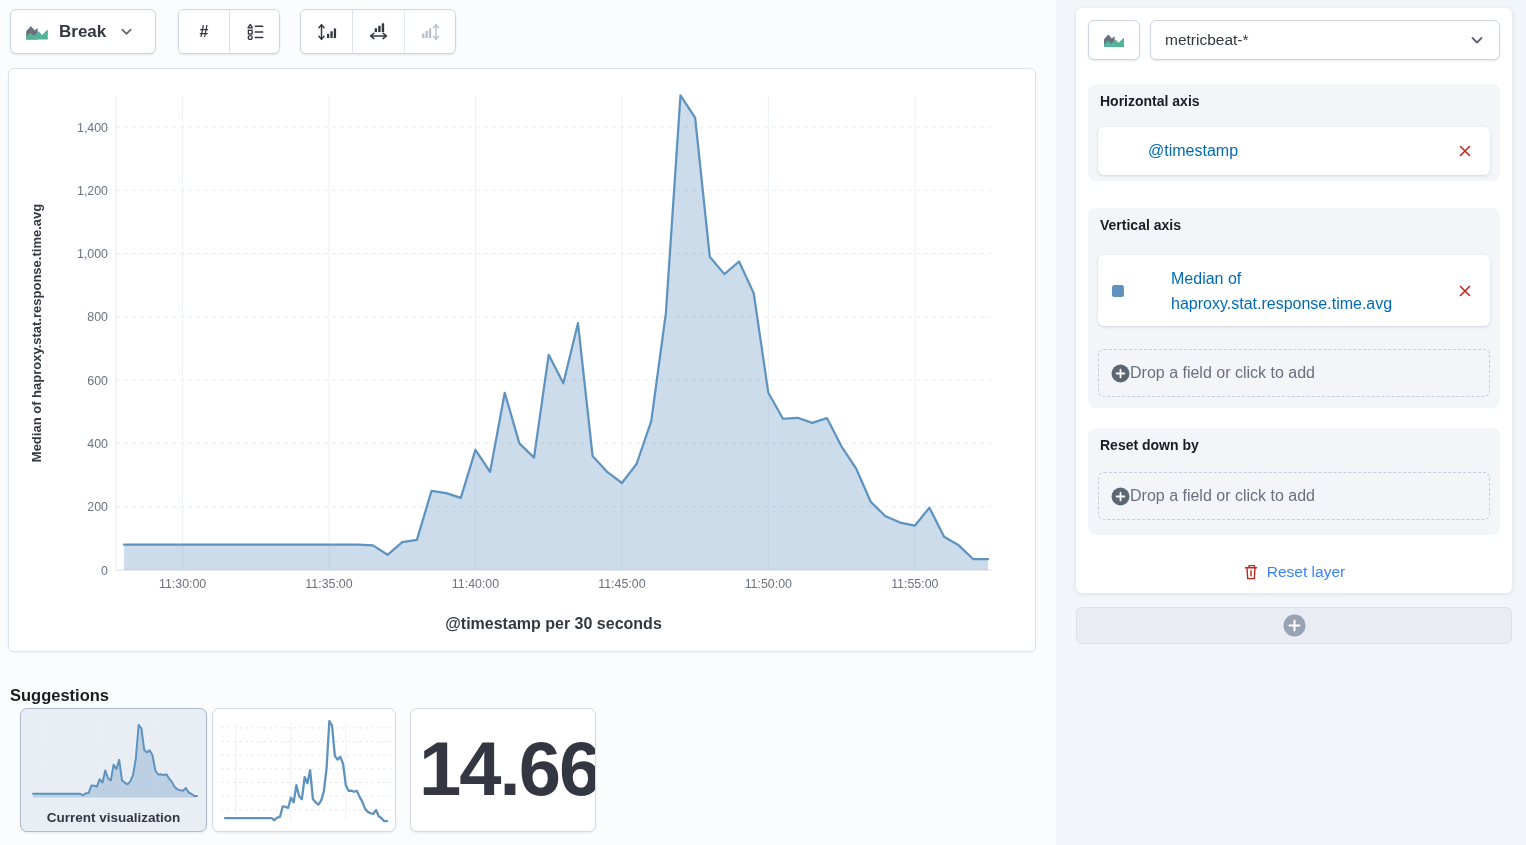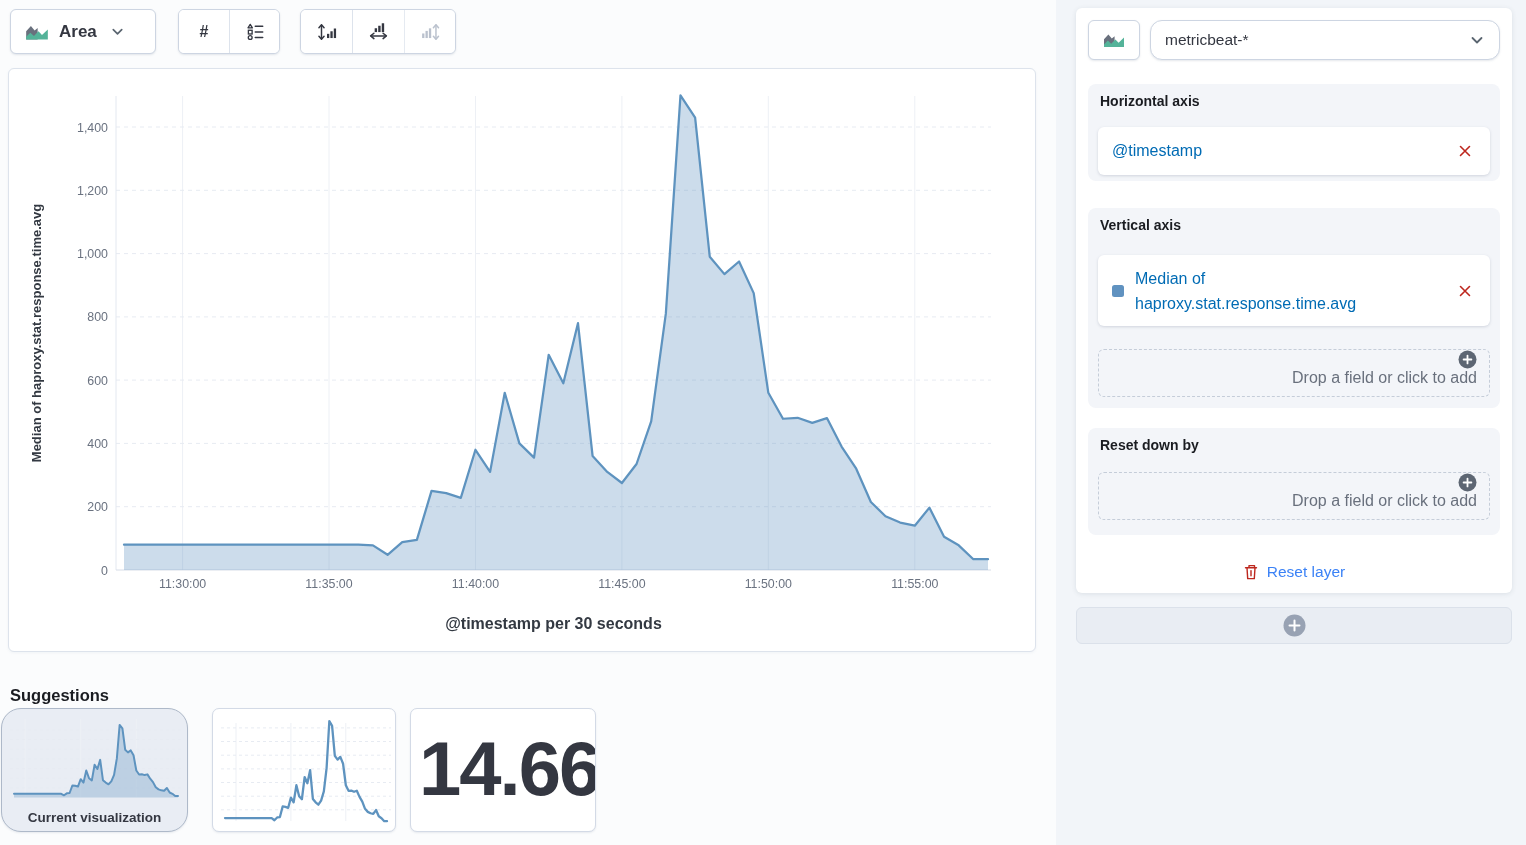--- a/index.html
+++ b/index.html
@@ -39,57 +39,57 @@
     font-size:13.5px;font-weight:700;color:#343741;}
   .metric-card .val{position:absolute;left:8px;top:50%;transform:translateY(-52%);
     font-size:76px;font-weight:700;color:#343741;letter-spacing:-2px;white-space:nowrap;}
   
   .panel-card{position:absolute;left:1076px;top:8px;width:436px;height:585px;background:#fff;
     border-radius:6px;box-shadow:0 1px 5px rgba(60,70,90,.12);box-sizing:border-box;}
   .icon-btn{position:absolute;left:12px;top:12px;width:52px;height:40px;background:#fff;
     border:1px solid #cdd5e2;border-radius:6px;display:flex;align-items:center;justify-content:center;
     box-shadow:0 1px 2px rgba(152,162,179,.25);cursor:pointer;box-sizing:border-box;}
   .idx-select{position:absolute;left:74px;top:12px;width:350px;height:40px;background:#fff;
-    border:1px solid #cdd5e2;border-radius:12px;display:flex;align-items:center;padding:0 14px;
+    border:1px solid #cdd5e2;border-radius:6px;display:flex;align-items:center;padding:0 14px;
     box-sizing:border-box;box-shadow:0 1px 2px rgba(152,162,179,.25);cursor:pointer;}
   .idx-select .txt{font-size:15.5px;color:#343741;flex:1;}
   .section{position:absolute;left:12px;width:412px;background:#f3f5f9;border-radius:8px;box-sizing:border-box;}
   .sec-h{top:76px;height:97px;}
   .sec-v{top:200px;height:200px;}
   .sec-b{top:420px;height:107px;}
   .sec-title{position:absolute;left:12px;top:9px;font-size:14px;font-weight:700;color:#1a1c21;}
   .field-row{position:absolute;left:10px;width:392px;background:#fff;border-radius:6px;
     box-shadow:0 1px 3px rgba(120,130,150,.28);display:flex;align-items:center;padding:0 14px;
     box-sizing:border-box;cursor:pointer;}
-  .field-row .flink{font-size:16px;color:#006bb4;}
+  .field-row .flink{font-size:16px;color:#006bb4;margin-left:36px;}
   .xbtn{margin-left:auto;display:flex;align-items:center;justify-content:center;width:22px;height:22px;cursor:pointer;background:none;border:none;padding:0;}
   .swatch{width:12px;height:12px;border-radius:2.5px;background:#6092c0;margin-right:11px;flex:none;}
   .two-line{width:282px;line-height:25px;overflow-wrap:anywhere;}
   .dropzone{position:absolute;left:10px;width:392px;height:48px;border:1.5px dashed #c5cdd9;
-    border-radius:6px;display:flex;align-items:flex-end;padding:0 12px;box-sizing:border-box;cursor:pointer;flex-direction:column;}
+    border-radius:6px;display:flex;align-items:center;padding:0 12px;box-sizing:border-box;cursor:pointer;}
   .dropzone .dz-txt{font-size:16px;color:#69707d;}
   .reset-row{position:absolute;left:0;right:0;top:547px;height:34px;display:flex;align-items:center;
     justify-content:center;gap:8px;cursor:pointer;background:none;border:none;width:100%;}
   .reset-row .rl{font-size:15.5px;color:#3b82f6;}
   .add-layer{position:absolute;left:1076px;top:607px;width:436px;height:37px;background:#e9edf3;
     border:1px solid #dbe1ea;border-radius:6px;display:flex;align-items:center;justify-content:center;
     cursor:pointer;box-sizing:border-box;}
 </style>
 </head>
 <body>
 
 <div class="app">
   <div class="right-bg"></div>
 
   <button class="tb-btn area-btn">
     <svg width="26" height="20" viewBox="0 0 24 18">
       <path d="M2 16 V8.2 L6.4 3.4 L9.8 7.6 L12.6 5.2 V16 Z" fill="#69707d"></path>
       <path d="M2 16 v-2.6 L5.8 9.6 l3.4 3.2 L13.4 8.4 l3.2 3.4 L22 6.6 V16 Z" fill="#54b399"></path>
     </svg>
-    <span class="lbl">Area</span>
+    <span class="lbl">Break</span>
     <svg width="15" height="15" viewBox="0 0 16 16" style="margin-left:4px;">
       <path d="M3.5 6 L8 10.5 L12.5 6" fill="none" stroke="#5a6570" stroke-width="1.8" stroke-linecap="round" stroke-linejoin="round"></path>
     </svg>
   </button>
 
   <div class="btn-group grp1">
     <button class="cell">
       <span class="hash">#</span>
     </button>
     <button class="cell">
@@ -165,21 +165,21 @@
         <text x="612.9" y="519" text-anchor="middle" class="tick">11:45:00</text>
         <text x="759.3" y="519" text-anchor="middle" class="tick">11:50:00</text>
         <text x="905.8" y="519" text-anchor="middle" class="tick">11:55:00</text>
       </svg>
     <div class="y-title">Median of haproxy.stat.response.time.avg</div>
     <div class="x-title">@timestamp per 30 seconds</div>
   </div>
 
   <div class="sug-head">Suggestions</div>
 
-  <div class="sug-card selected" style="left:1px;width:187px;border-radius:20px;">
+  <div class="sug-card selected" style="left:20px;width:187px;">
     <svg id="mini1" width="187" height="96" style="position:absolute;left:0;top:0;">
         <line x1="23.1" x2="23.1" y1="10" y2="88" stroke="#edf0f5" stroke-width="1"></line>
         <line x1="78.7" x2="78.7" y1="10" y2="88" stroke="#edf0f5" stroke-width="1"></line>
         <line x1="134.3" x2="134.3" y1="10" y2="88" stroke="#edf0f5" stroke-width="1"></line>
         <line x1="8" x2="180.0023" y1="78.9" y2="78.9" stroke="#e7ebf2" stroke-width="1" stroke-dasharray="3 3"></line>
         <line x1="8" x2="180.0023" y1="69.2" y2="69.2" stroke="#e7ebf2" stroke-width="1" stroke-dasharray="3 3"></line>
         <line x1="8" x2="180.0023" y1="59.6" y2="59.6" stroke="#e7ebf2" stroke-width="1" stroke-dasharray="3 3"></line>
         <line x1="8" x2="180.0023" y1="49.9" y2="49.9" stroke="#e7ebf2" stroke-width="1" stroke-dasharray="3 3"></line>
         <line x1="8" x2="180.0023" y1="40.2" y2="40.2" stroke="#e7ebf2" stroke-width="1" stroke-dasharray="3 3"></line>
         <line x1="8" x2="180.0023" y1="30.5" y2="30.5" stroke="#e7ebf2" stroke-width="1" stroke-dasharray="3 3"></line>

